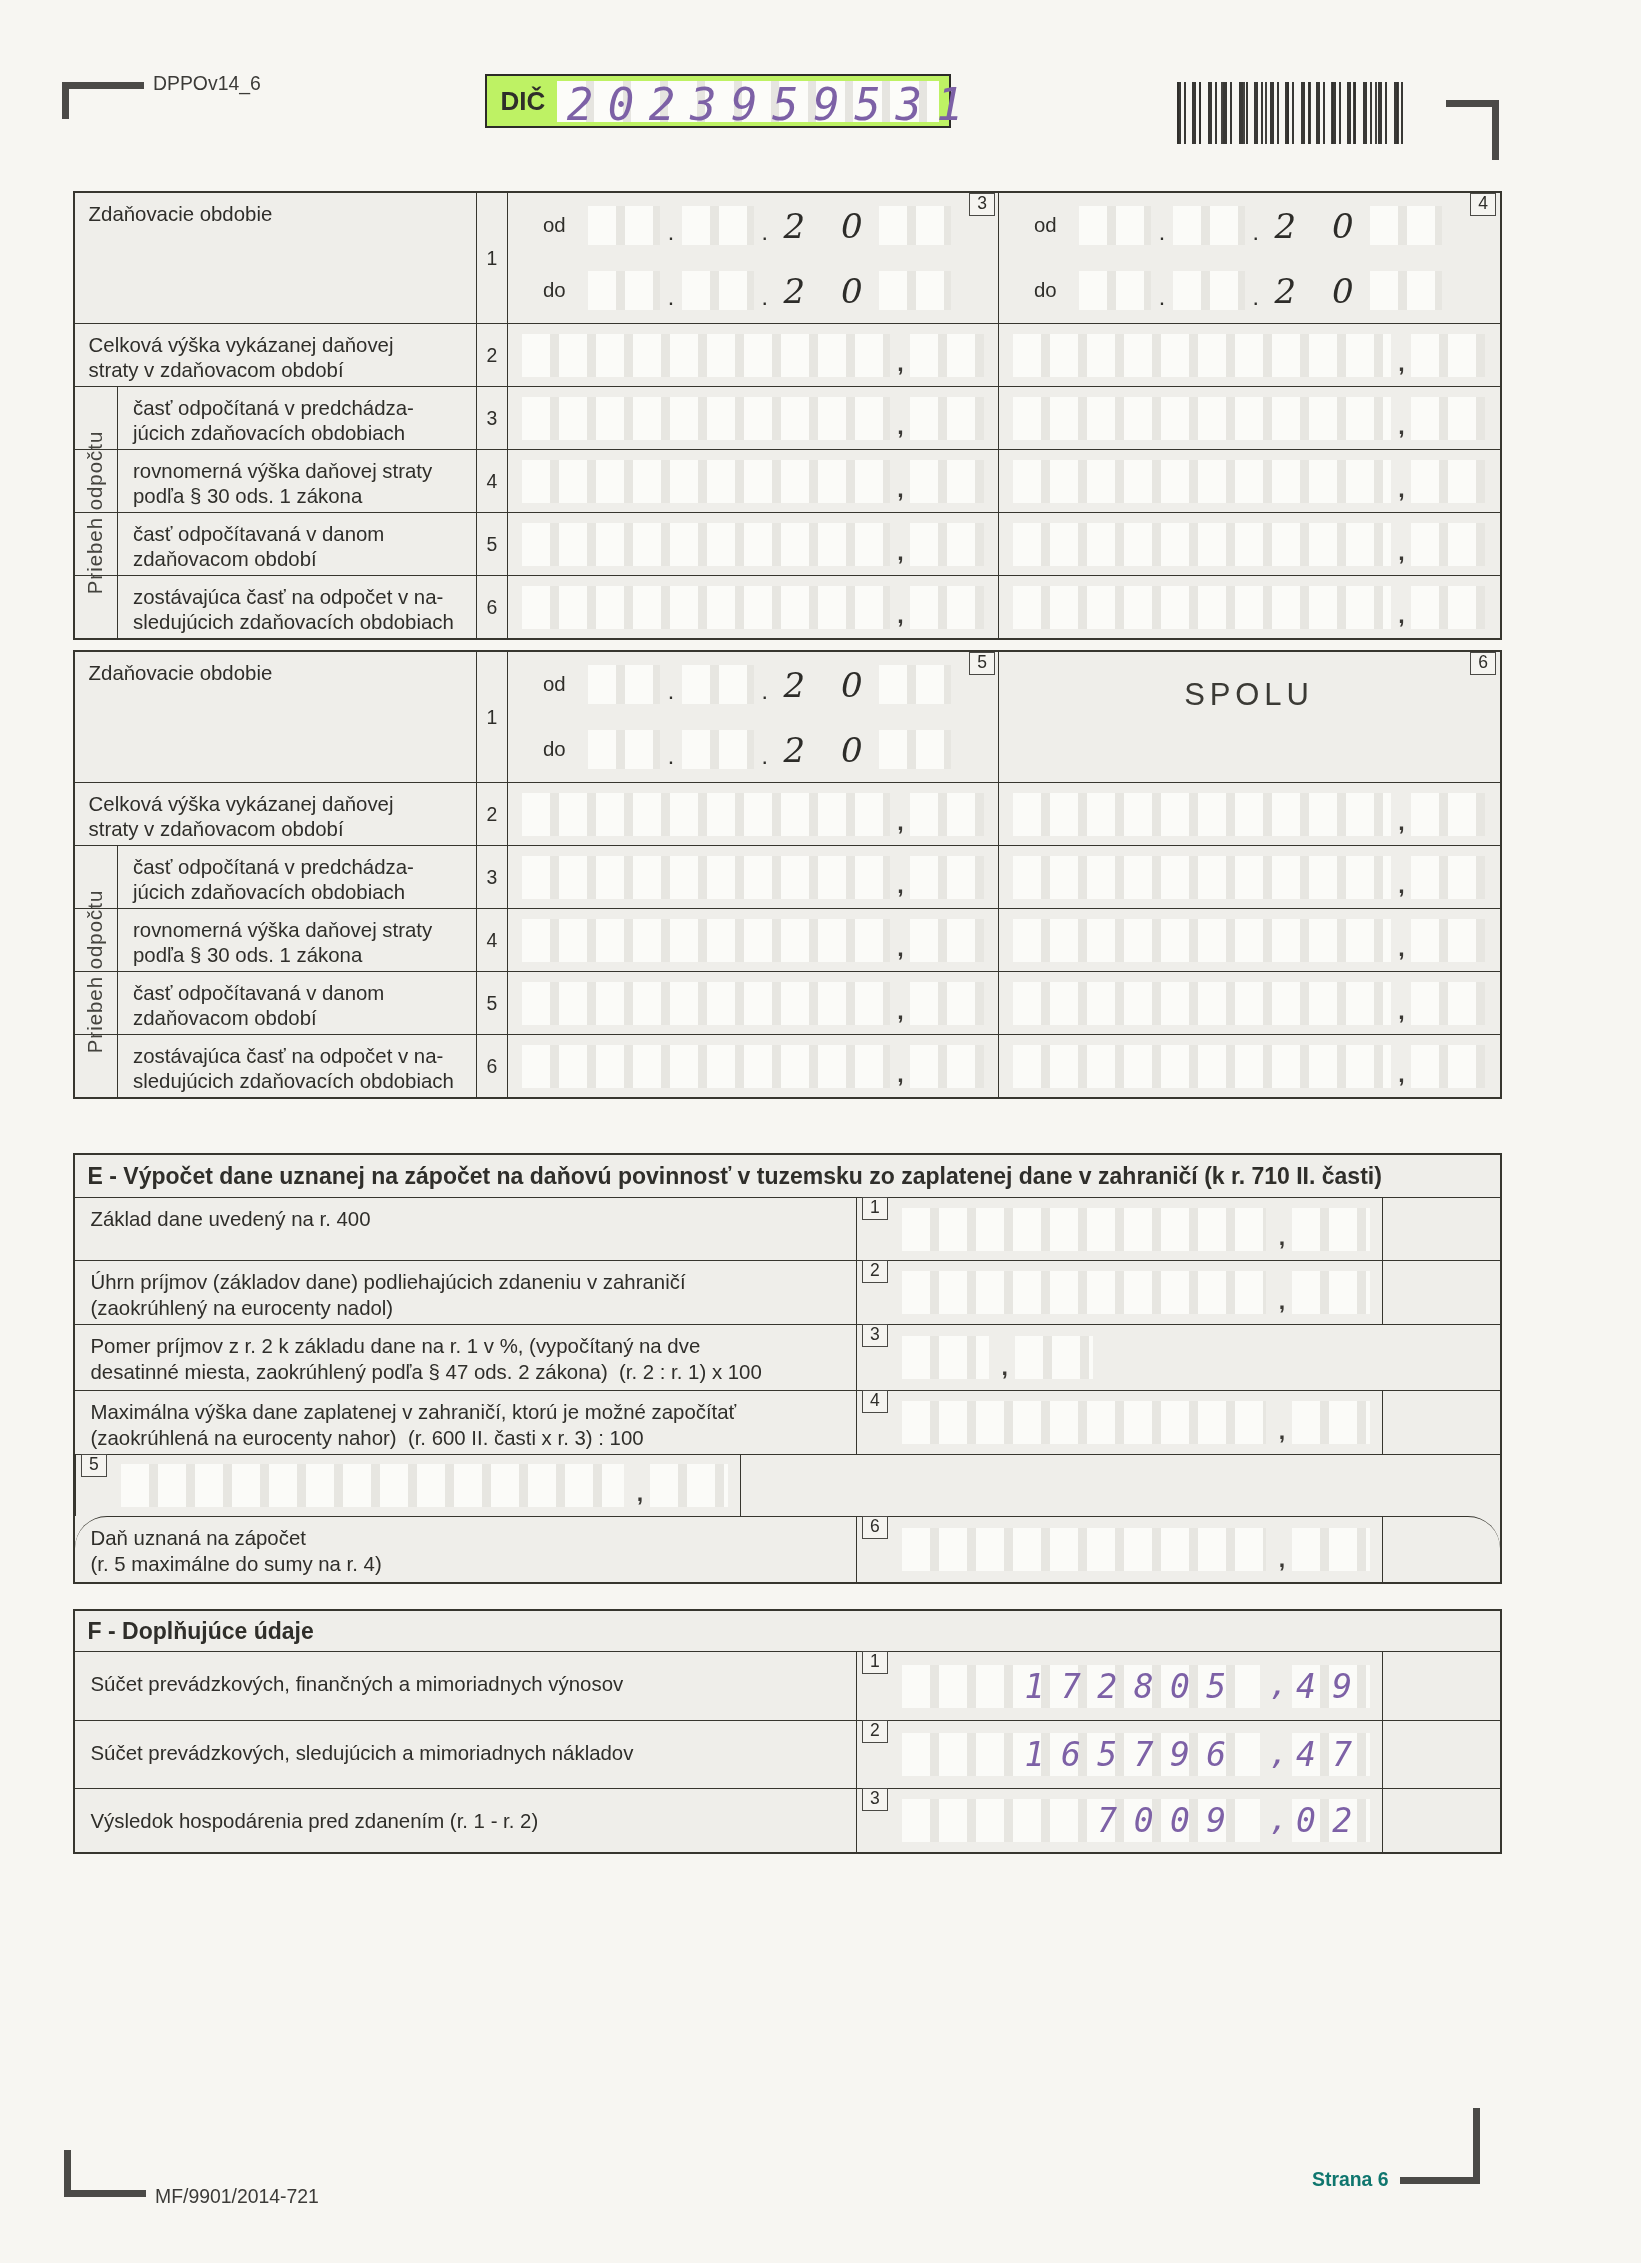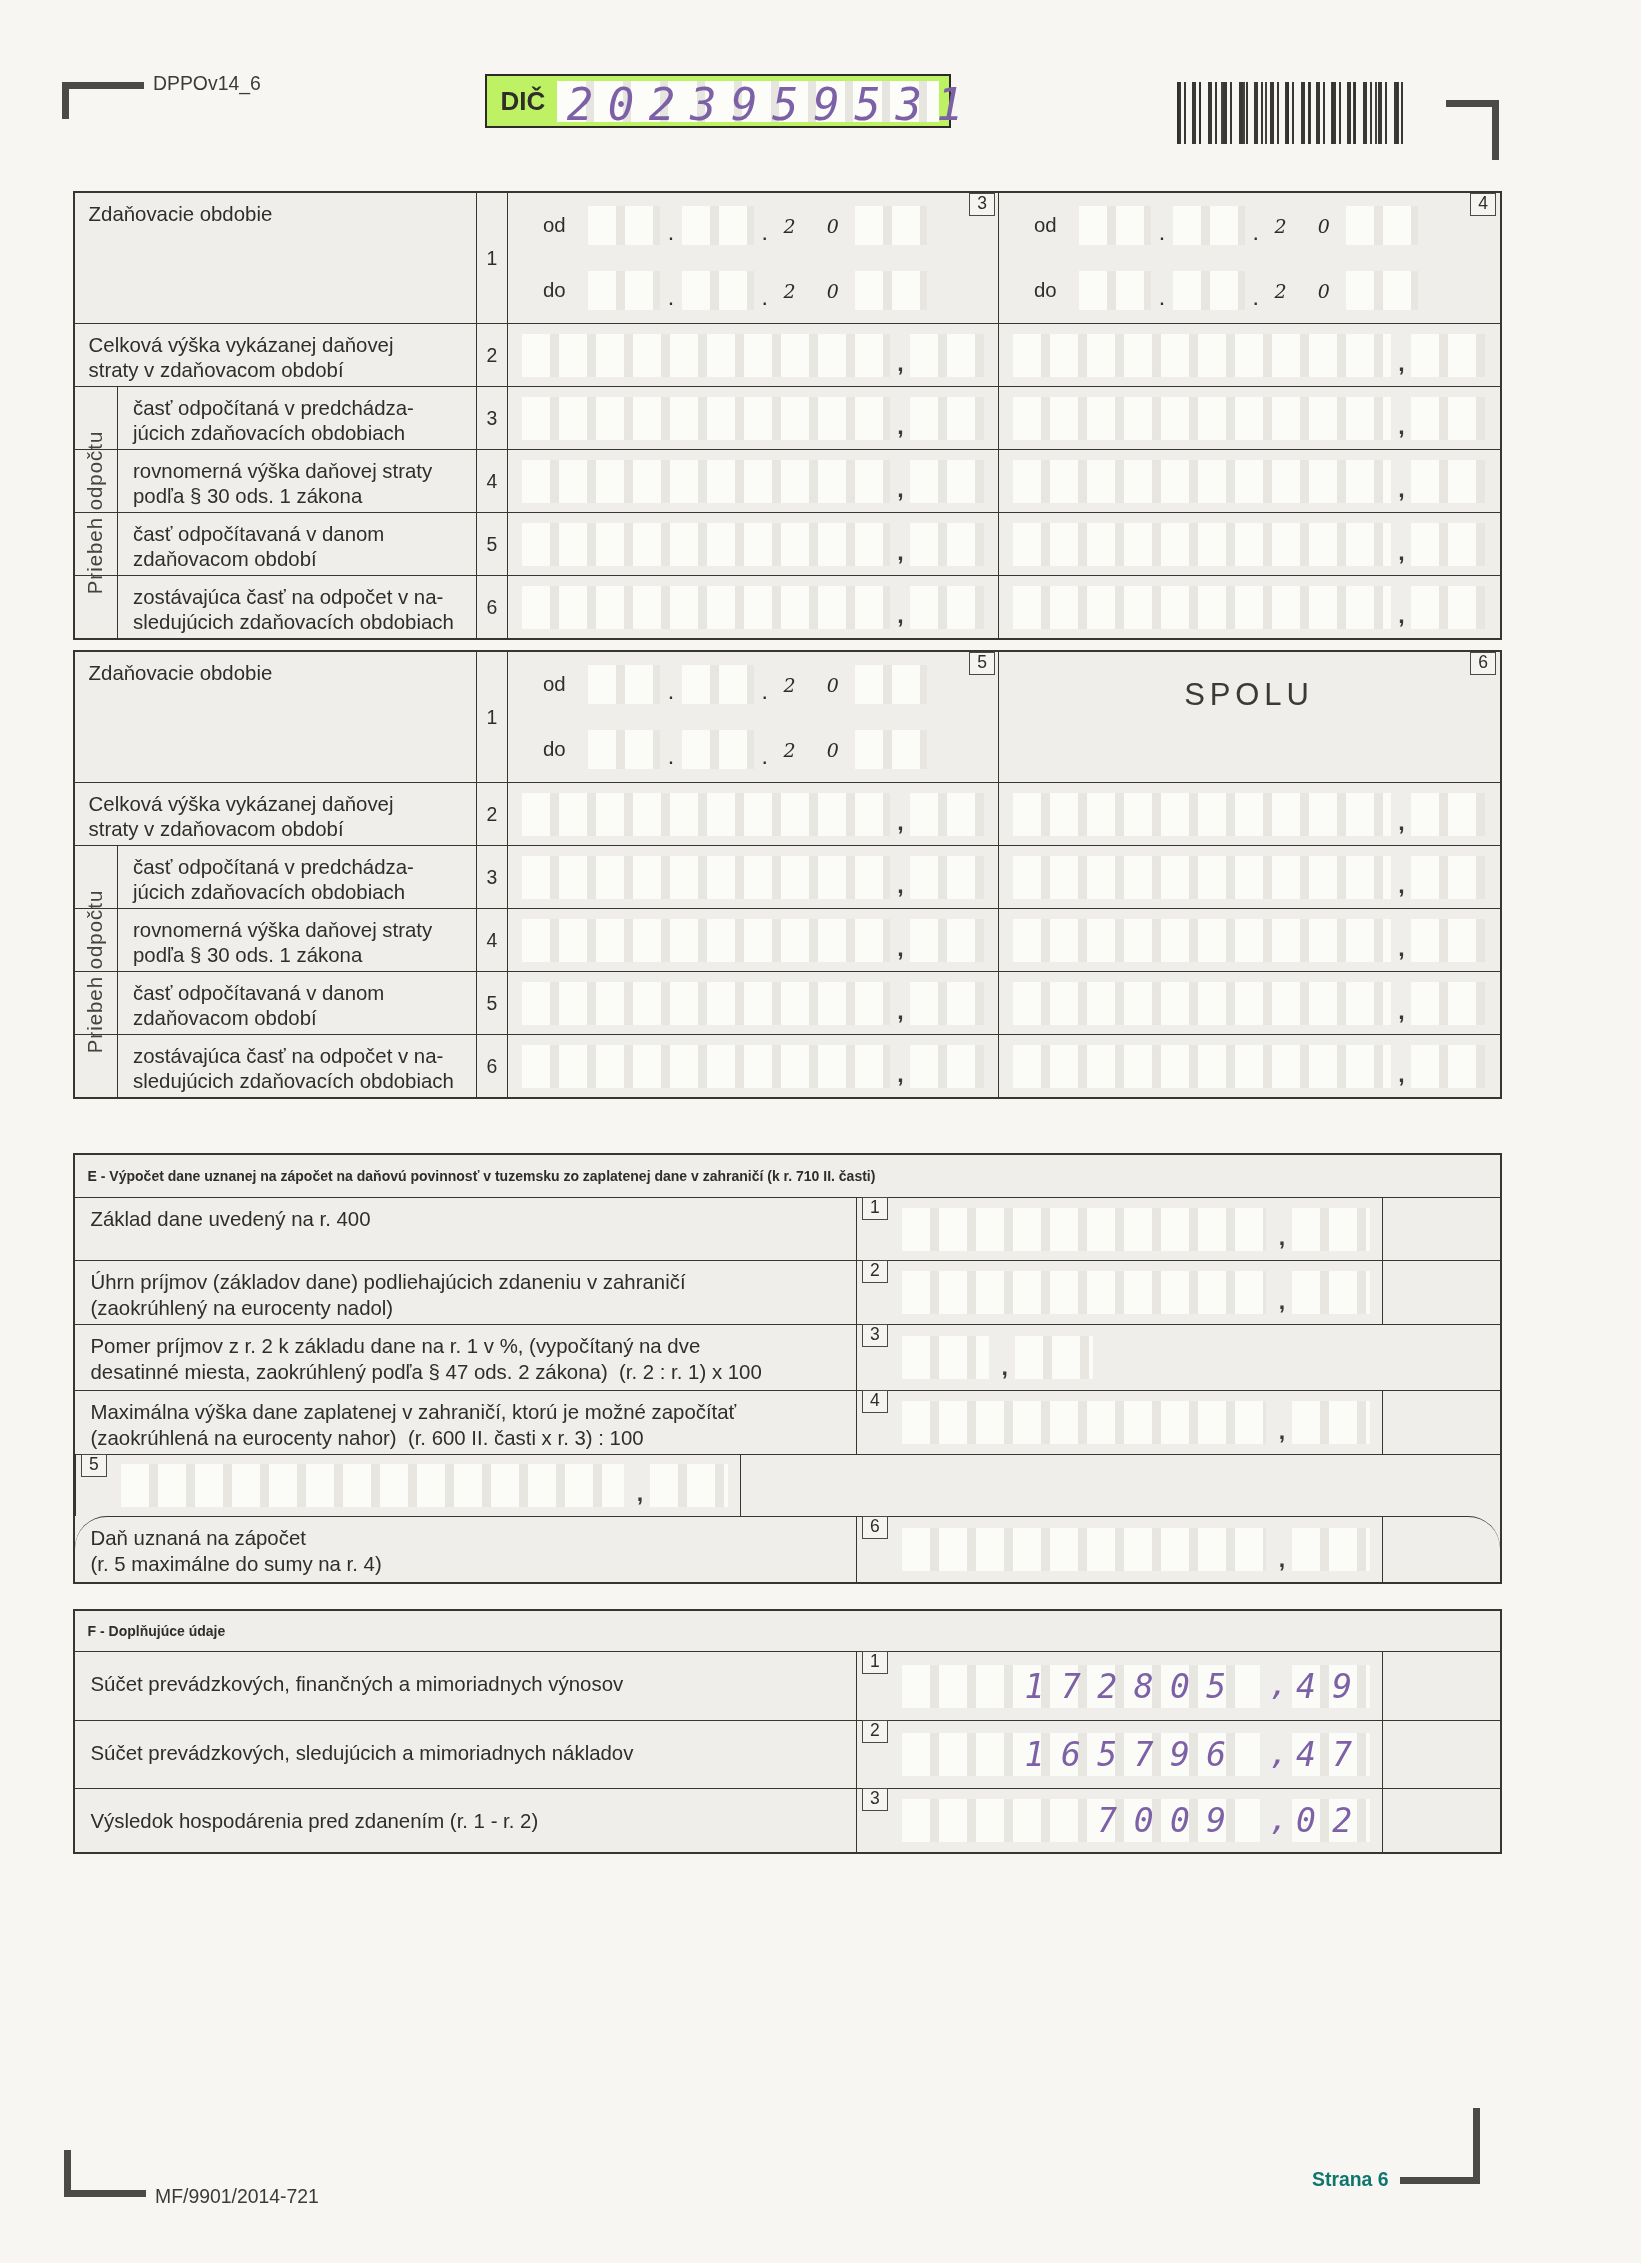--- a/index.html
+++ b/index.html
@@ -54,32 +54,32 @@
   .badge-tr { top:0; right:2.9px; }
   .strip { height:43px; background:repeating-linear-gradient(90deg,#fbfbf8 0 28px,#e7e6e1 28px 37px); }
   .flex1 { flex:1; }
   .comma { align-self:flex-end; margin:0 6.8px 8.7px 6.8px; font-weight:bold; font-size:23px; color:#3a3834; }
   .dstrip { width:74px; }
   .period-cell { flex-direction:column; align-items:stretch; padding:0; }
   .pline { height:65px; display:flex; align-items:center; padding-left:35px; }
   .plabel { width:45px; font-size:20.4px; }
   .s2 { width:72px; height:39px; background:repeating-linear-gradient(90deg,#fbfbf8 0 28px,#e7e6e1 28px 37px); }
   .pdot { margin:0 8.7px; font-weight:bold; align-self:flex-end; padding-bottom:13.6px; }
-  .pyear { font-family:"DejaVu Serif", serif; font-style:italic; font-size:19px; letter-spacing:12.6px; margin:0 3.9px 0 7.8px; color:#2d2c29; white-space:nowrap; }
+  .pyear { font-family:"DejaVu Serif", serif; font-style:italic; font-size:34px; letter-spacing:12.6px; margin:0 3.9px 0 7.8px; color:#2d2c29; white-space:nowrap; }
   .groupbar {
     position:absolute; left:0; top:193px; width:43px; height:252px;
     border-right:1.9px solid #37362f; display:flex; align-items:center; justify-content:center; z-index:2;
   }
   .groupbar span { transform:rotate(-90deg); white-space:nowrap; font-size:20.4px; letter-spacing:1px; color:#45443f; }
   .spolu-cell { justify-content:center; align-items:flex-start; padding-top:25px; }
   .spolu { font-size:31px; letter-spacing:4.9px; color:#3b3a35; }
 
   
   .stable { position:absolute; left:73px; width:1429px; border:2.9px solid #37362f; background:#efeeea; }
-  .stitle { display:flex; align-items:center; padding-left:12.6px; font-weight:bold; font-size:14px; border-bottom:1.9px solid #37362f; white-space:nowrap; }
+  .stitle { display:flex; align-items:center; padding-left:12.6px; font-weight:bold; font-size:23px; border-bottom:1.9px solid #37362f; white-space:nowrap; }
   .et .stitle { height:43px; }
   .ft .stitle { height:41px; }
   .srow { display:grid; grid-template-columns:781px 642px; }
   .srow + .srow { border-top:1.9px solid #37362f; }
   .srow .lab { padding:7.8px 9.7px 0 15.5px; line-height:1.3; }
   .sdata { border-left:1.9px solid #37362f; position:relative; display:flex; align-items:center; padding-left:45px; padding-right:0; }
   .badge-tl { top:-1px; left:4.9px; }
   .sdata.with-div::after { content:""; position:absolute; right:115px; top:0; bottom:0; border-left:1.9px solid #37362f; }
   .e-main { flex:1; margin-right:5.8px; }
   .e-dec { width:78px; margin-right:128px; }

